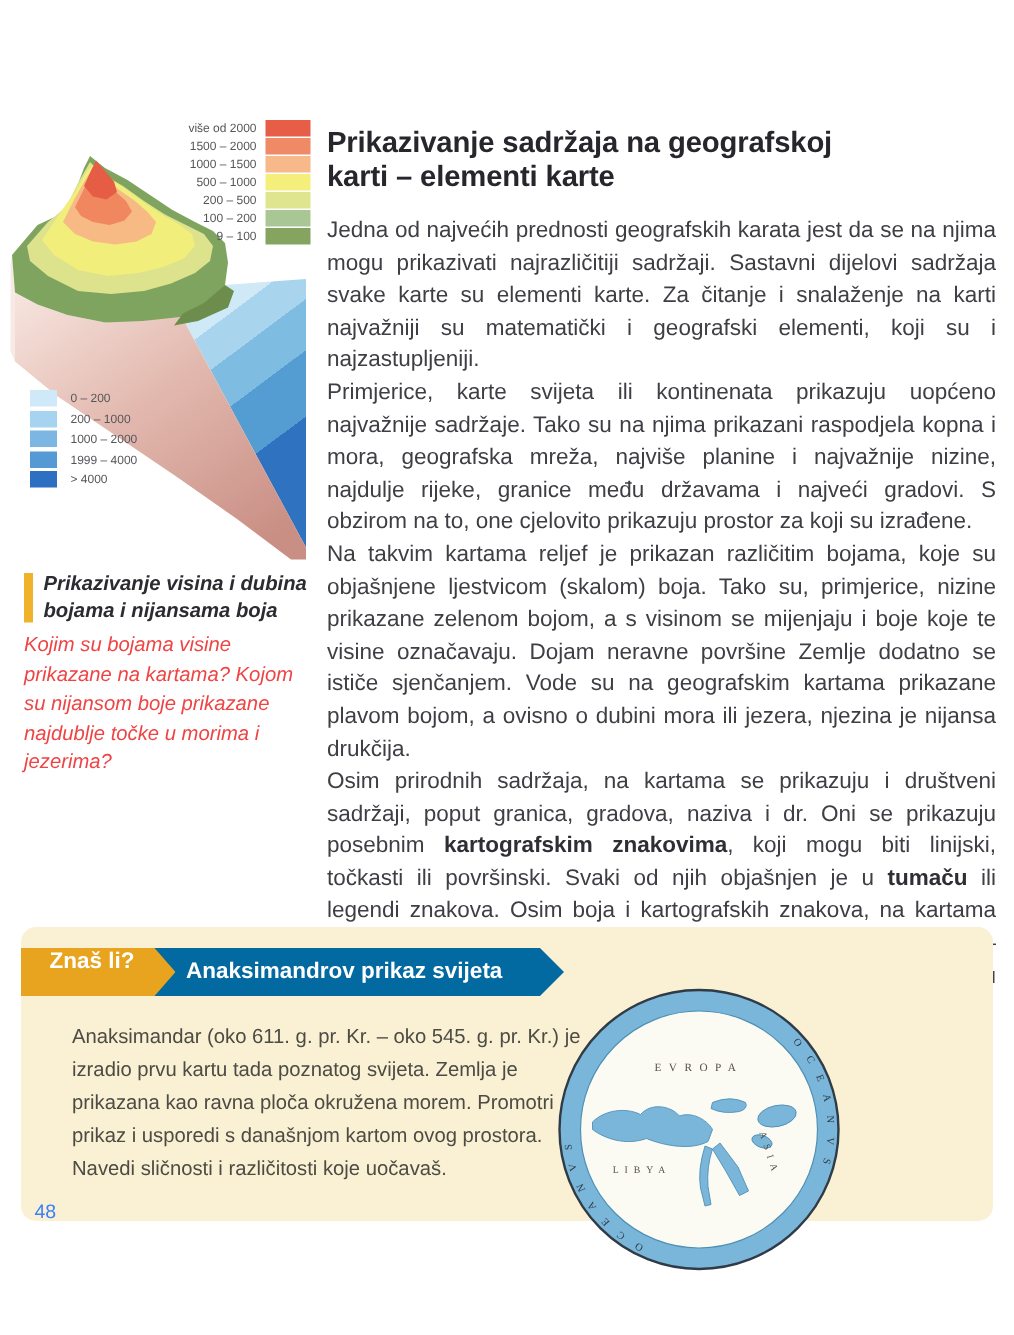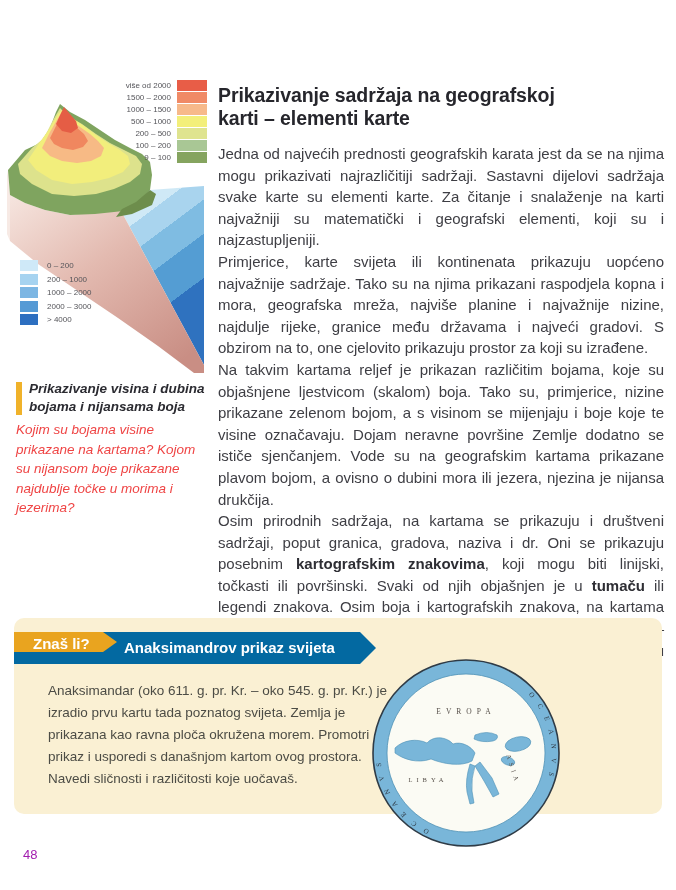--- a/index.html
+++ b/index.html
@@ -36,29 +36,29 @@
   .article p b{color:#2e2e34;margin-top:36px;}
 
   
   .infobox{position:absolute;left:14px;top:618px;width:648px;height:196px;
            background:#faf0d3;border-radius:10px;}
   .ib-band{position:absolute;left:0;top:14px;height:32px;width:362px;background:#0369a1;
            clip-path:polygon(0 0,calc(100% - 16px) 0,100% 50%,calc(100% - 16px) 100%,0 100%);
            z-index:1;}
   .ib-band-label{position:absolute;left:110px;top:0;height:32px;line-height:32px;
            color:#ffffff;font-weight:bold;font-size:15px;}
-  .ib-badge{position:absolute;left:0;top:14px;height:20px;width:103px;background:#e9a41f;
+  .ib-badge{position:absolute;left:0;top:14px;height:32px;width:103px;background:#e9a41f;
            clip-path:polygon(0 0,calc(100% - 14px) 0,100% 50%,calc(100% - 14px) 100%,0 100%);
-           z-index:2;display:flex;align-items:flex-end;padding-left:19px;box-sizing:border-box;
+           z-index:2;display:flex;align-items:flex-start;padding-left:19px;box-sizing:border-box;
            color:#ffffff;font-weight:bold;font-size:15px;}
   .ib-body{position:absolute;left:34px;top:62px;width:356px;font-size:13.5px;
            line-height:22px;color:#4c4c45;}
   .ib-map{position:absolute;left:357px;top:40px;width:190px;height:190px;}
 
-  .page-number{position:absolute;left:23px;top:847px;font-size:13px;color:#a21caf;}
+  .page-number{position:absolute;left:23px;top:800px;font-size:13px;color:#3b82f6;}
 </style>
 </head>
 <body>
 
 <div class="page">
 
   <div class="terrain-figure">
     <svg width="204" height="300" viewBox="0 0 204 300">
       <defs>
         <linearGradient id="seaG" x1="0.25" y1="0" x2="0.6" y2="1">
@@ -131,21 +131,21 @@
         <div class="lg-row">
           <span class="lg-swatch" style="background: rgb(166, 211, 240);"></span>
           <span class="lg-label">200 – 1000</span>
         </div>
         <div class="lg-row">
           <span class="lg-swatch" style="background: rgb(124, 182, 227);"></span>
           <span class="lg-label">1000 – 2000</span>
         </div>
         <div class="lg-row">
           <span class="lg-swatch" style="background: rgb(85, 154, 213);"></span>
-          <span class="lg-label">2000 – 3000</span>
+          <span class="lg-label">1999 – 4000</span>
         </div>
         <div class="lg-row">
           <span class="lg-swatch" style="background: rgb(45, 111, 192);"></span>
           <span class="lg-label">&gt; 4000</span>
         </div>
       </div>
   </div>
 
   <div class="figure-caption">
     <div class="cap-row">

